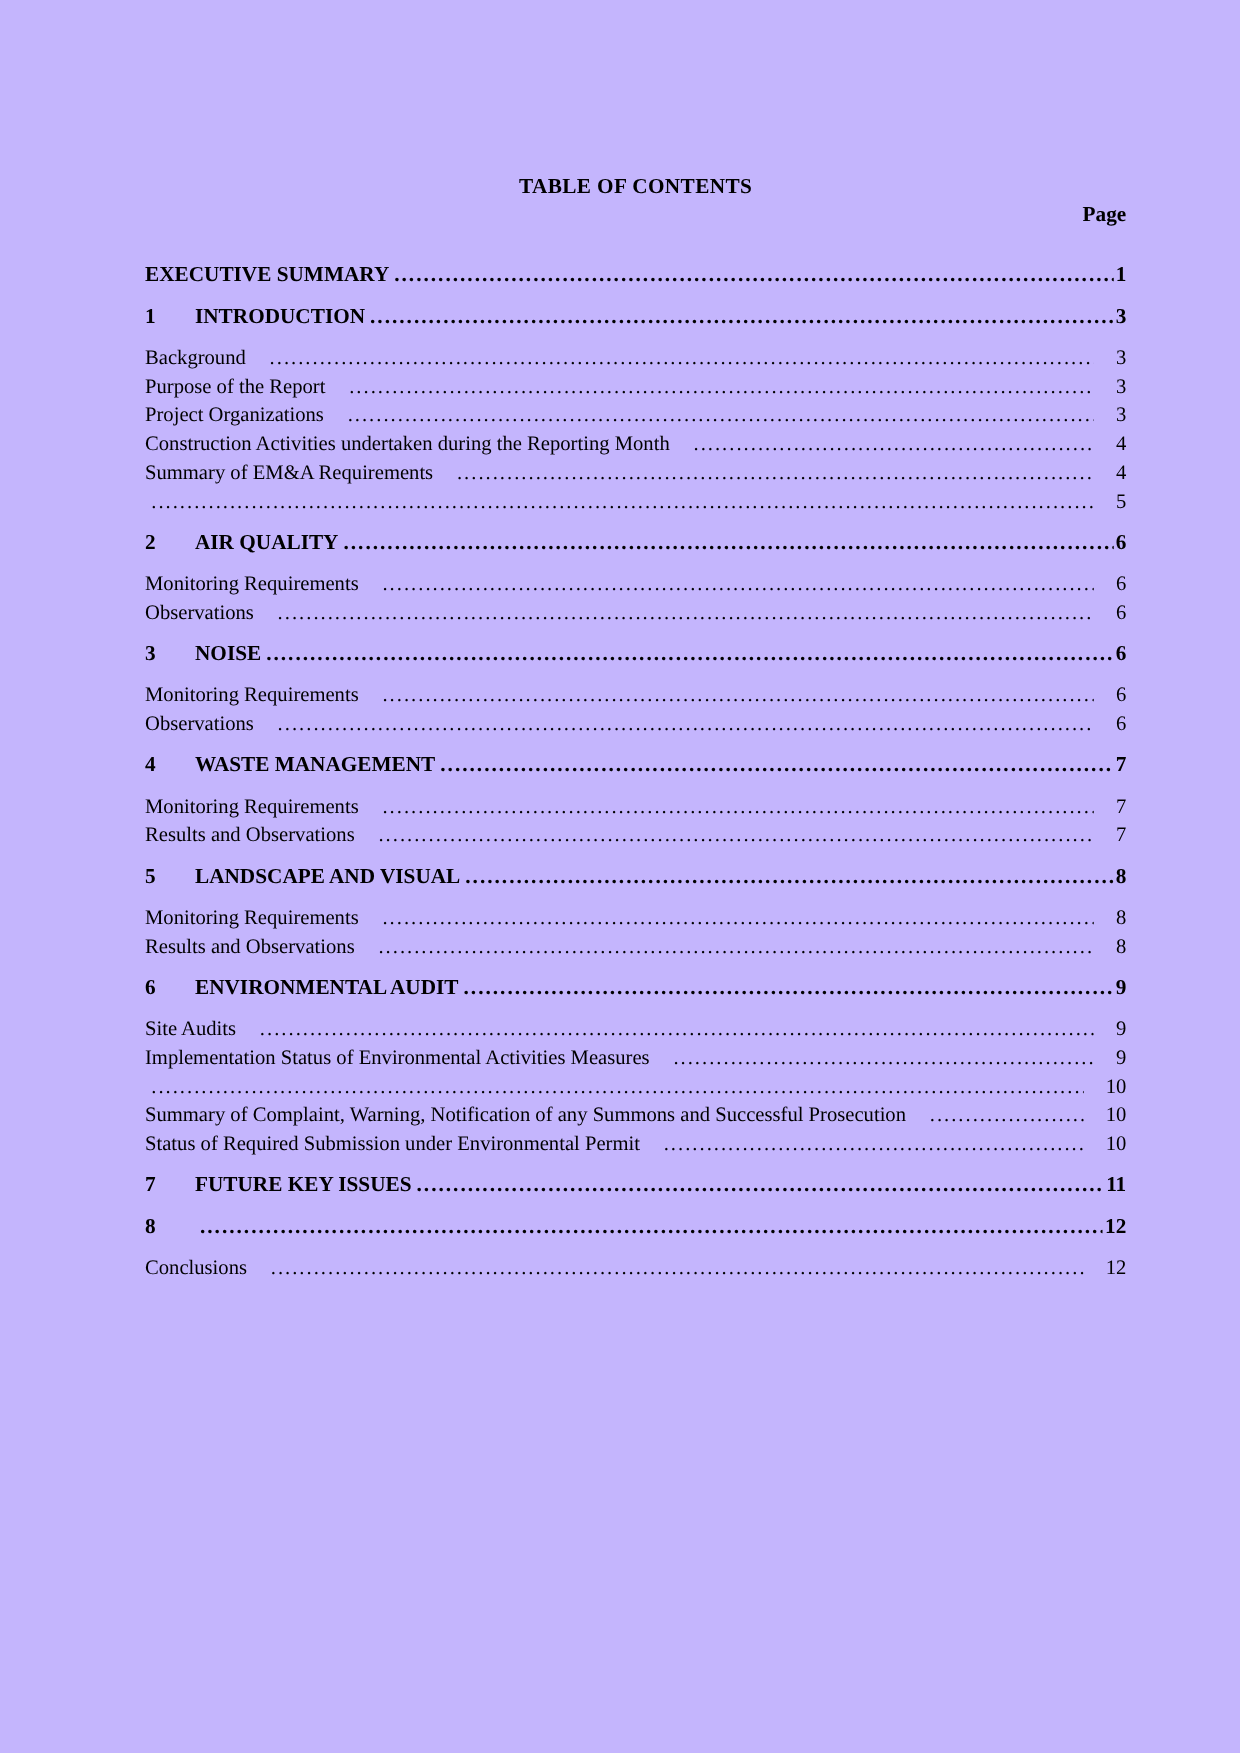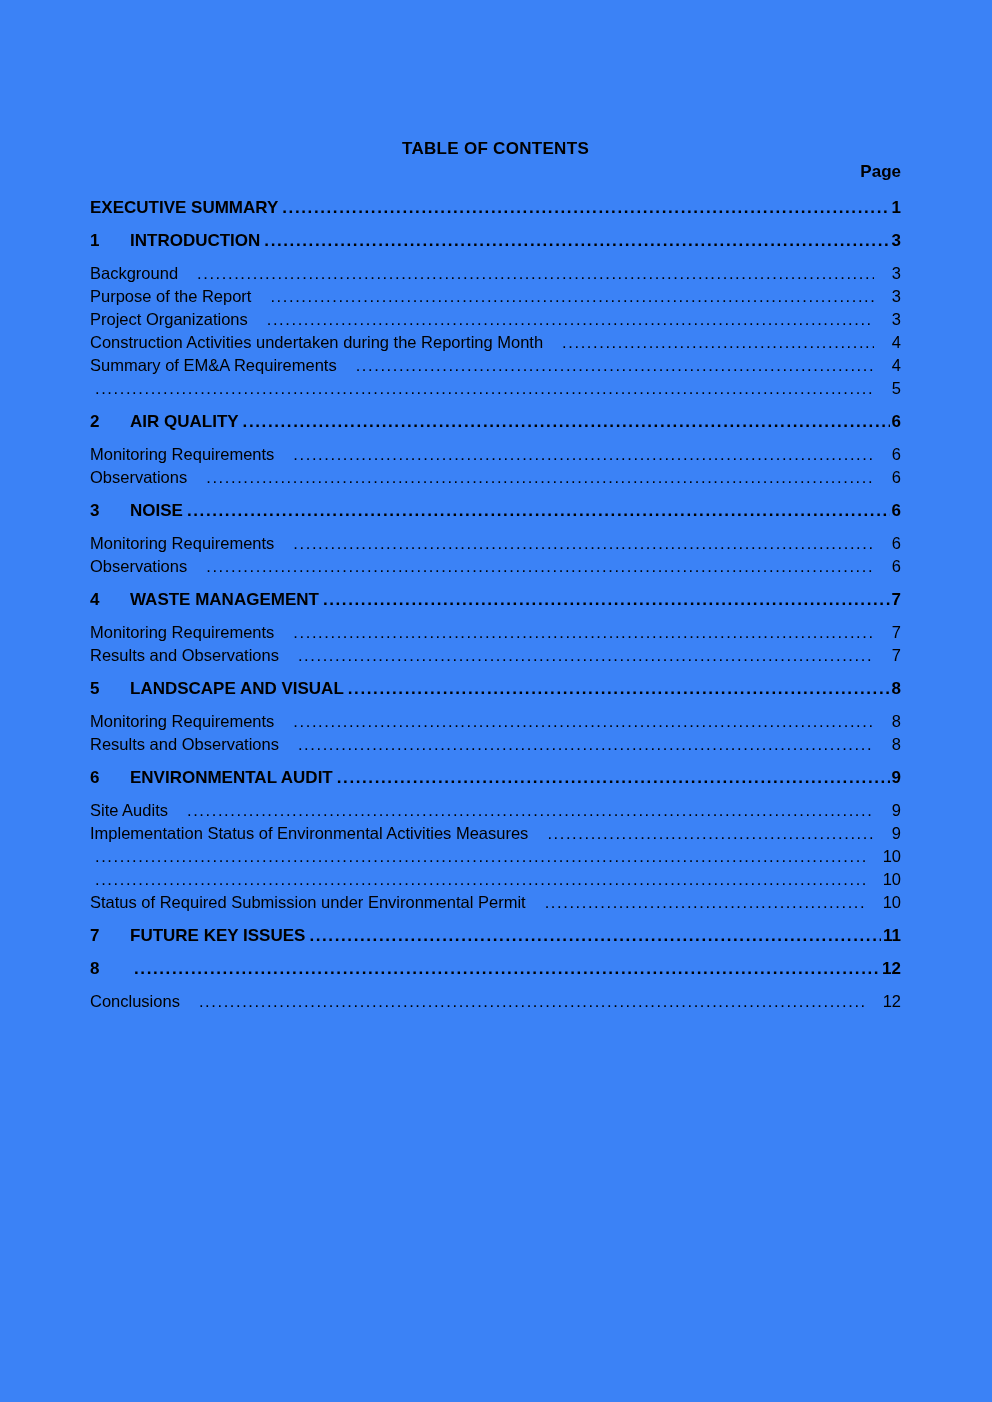--- a/index.html
+++ b/index.html
@@ -4,43 +4,43 @@
 <style>
   html, body {
     margin: 0;
     padding: 0;
     background: #ffffff;
   }
   .page {
     position: relative;
     width: 992px;
     height: 1402px;
-    background: #3b82f6;
+    background: #c4b5fd;
     color: #000000;
-    font-family: Liberation Sans, sans-serif;
+    font-family: Liberation Serif, serif;
     box-sizing: border-box;
-    padding: 138px 91px 0 90px;
+    padding: 138px 91px 0 116px;
     overflow: hidden;
   }
   .doc-title {
     text-align: center;
     font-weight: bold;
     font-size: 17px;
     line-height: 22px;
     letter-spacing: 0.3px;
   }
   .page-col-label {
     text-align: right;
     font-weight: bold;
     font-size: 17px;
     line-height: 24px;
     margin-bottom: 0;
   }
   .toc-list {
-    margin-top: 12px;
+    margin-top: 24px;
   }
   .toc-row {
     display: flex;
     align-items: baseline;
     white-space: nowrap;
   }
   .toc-row.heading {
     font-weight: bold;
     font-size: 17px;
     line-height: 23px;
@@ -204,20 +204,21 @@
       <div class="toc-row sub">
         <span class="toc-label">Implementation Status of Environmental Activities Measures</span>
         <span class="toc-dots"></span>
         <span class="toc-page">9</span>
       </div>
       <div class="toc-row sub">
         <span class="toc-dots"></span>
         <span class="toc-page">10</span>
       </div>
       <div class="toc-row sub">
+        <span class="toc-label">Summary of Complaint, Warning, Notification of any Summons and Successful Prosecution</span>
         <span class="toc-dots"></span>
         <span class="toc-page">10</span>
       </div>
       <div class="toc-row sub">
         <span class="toc-label">Status of Required Submission under Environmental Permit</span>
         <span class="toc-dots"></span>
         <span class="toc-page">10</span>
       </div>
       <div class="toc-row heading">
         <span class="toc-num">7</span>

